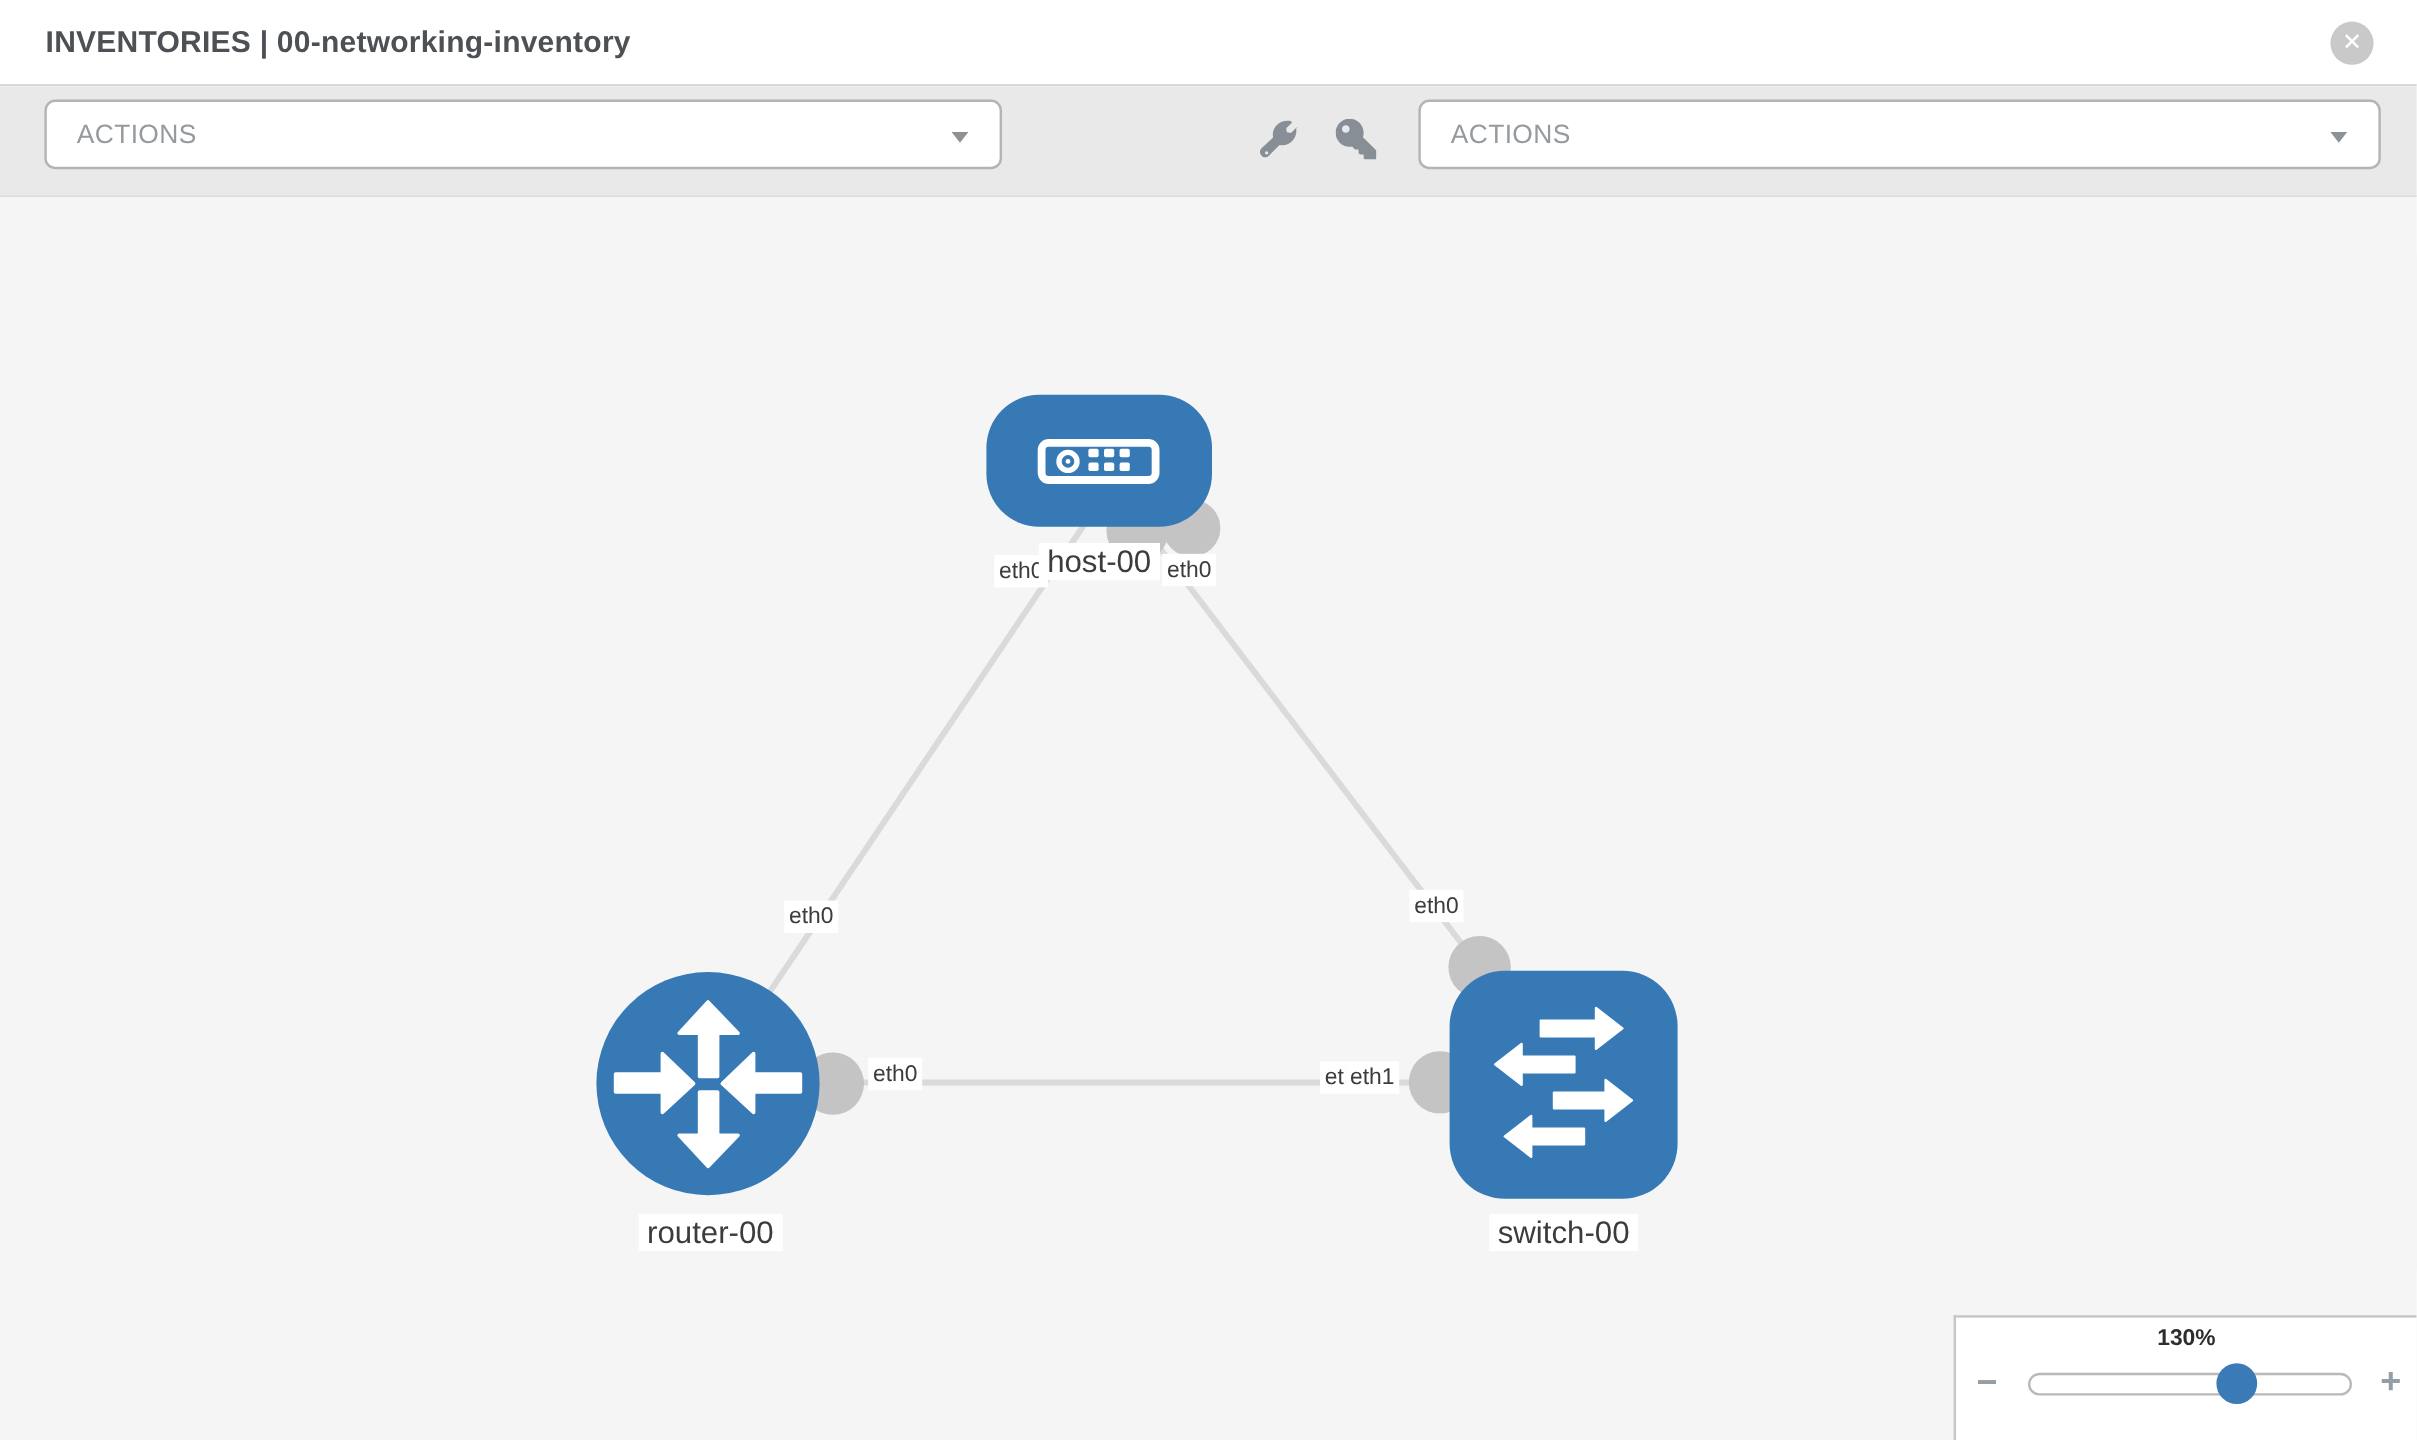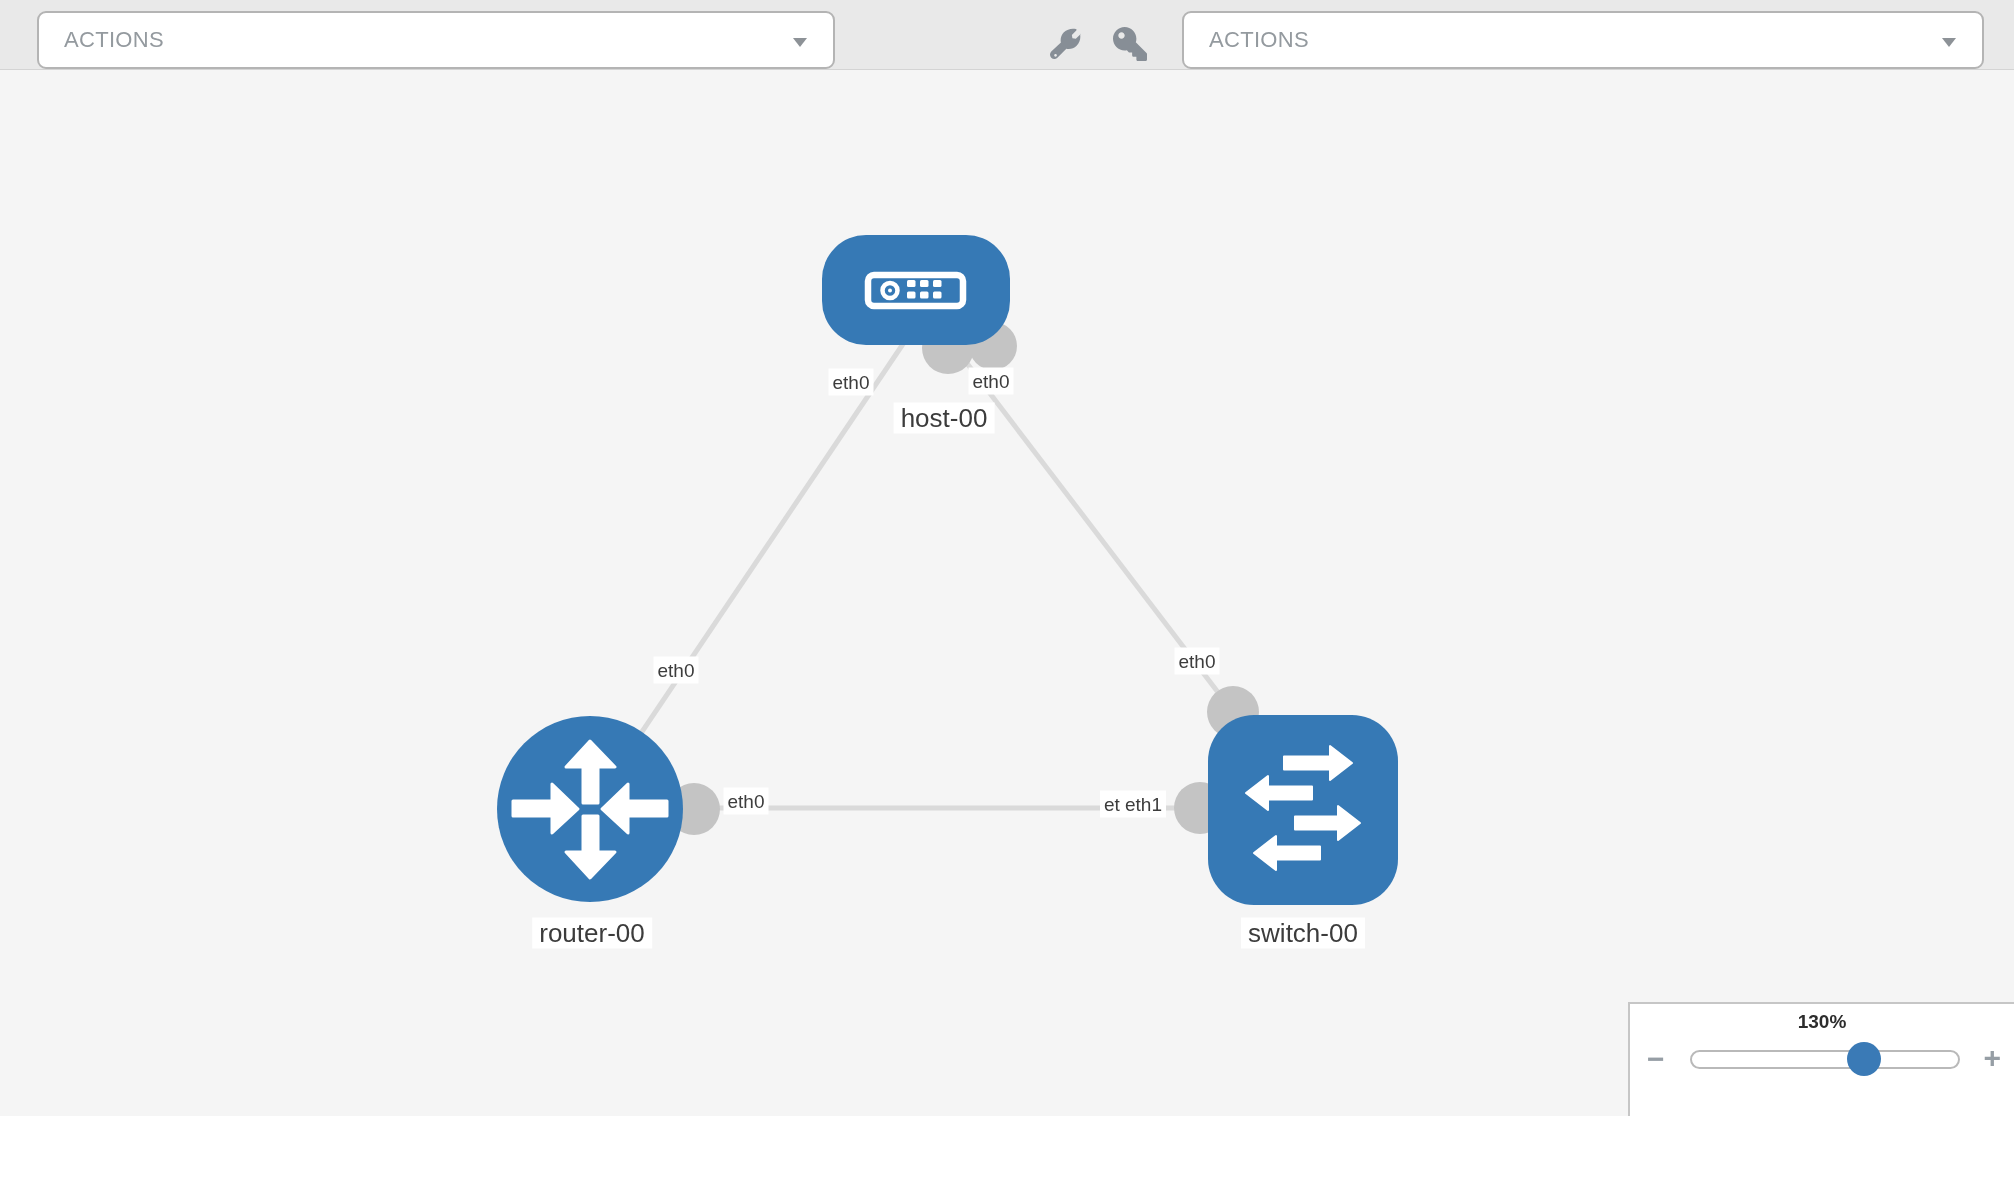--- a/index.html
+++ b/index.html
@@ -9,21 +9,21 @@
 
   
   .header { position:relative; height:72px; background:#fff; border-bottom:2px solid #d8d8d8; }
   .page-title { position:absolute; left:38px; top:0; line-height:70px;
     font-size:25px; font-weight:bold; color:#4d5156; letter-spacing:.2px; }
   .close-btn { position:absolute; left:1942px; top:18px; width:36px; height:36px;
     border-radius:50%; background:#c9c9c9; color:#fff; text-align:center;
     line-height:36px; font-size:20px; font-weight:bold; cursor:pointer; }
 
   
-  .toolbar { position:relative; height:70px; background:#e9e9e9; border-bottom:1px solid #d4d4d4; }
+  .toolbar { position:relative; height:92px; background:#e9e9e9; border-bottom:1px solid #d4d4d4; }
   .select-box { position:absolute; top:11px; height:58px; background:#fff;
     border:2px solid #b4b4b4; border-radius:9px; display:flex; align-items:center; cursor:pointer; }
   .select-box .sel-label { padding-left:25px; font-size:22px; color:#949a9f; letter-spacing:.3px; }
   .caret { position:absolute; right:26px; top:25px; width:0; height:0;
     border-left:7px solid transparent; border-right:7px solid transparent;
     border-top:9px solid #8d9297; }
   .actions-box { left:37px; width:798px; }
   .search-box  { left:1182px; width:802px; }
   .tool-btn { position:absolute; top:24px; width:40px; height:40px; display:flex;
     align-items:center; justify-content:center; cursor:pointer; }
@@ -56,20 +56,26 @@
   .zoom-track { position:absolute; left:60px; top:46px; width:270px; height:19px;
     background:#fff; border:2px solid #b9b9b9; border-radius:11px; cursor:pointer; }
   .zoom-thumb { position:absolute; left:217px; top:38px; width:34px; height:34px;
     border-radius:50%; background:#3a7ab6; cursor:grab; }
 </style>
 </head>
 <body>
 
 <div class="app">
 
+  <div class="header">
+    <div class="page-title">INVENTORIES | 00-networking-inventory</div>
+    <div class="close-btn">
+      <span>✕</span>
+    </div>
+  </div>
 
   <div class="toolbar">
     <div class="select-box actions-box">
       <span class="sel-label">ACTIONS</span>
       <span class="caret"></span>
     </div>
 
     <div class="tool-btn wrench-btn">
       <svg width="32" height="32" viewBox="0 0 512 512">
         <path d="M507.7 109.3c-2.7-10.9-16.2-14.6-24.1-6.7l-70.8 70.8-54.1-9-9-54.1 70.8-70.8c8-8 4.2-21.5-6.7-24.1-65.7-15.4-139.7 2.2-191.9 54.4-44.6 44.6-60.3 107.2-47.4 164L20.3 377c-27.1 27.1-27.1 71 0 98.1s71 27.1 98.1 0l143.2-143.2c56.8 12.9 119.4-2.8 164-47.4 52.2-52.2 69.8-126.2 54.4-191.9zM88.5 459.5c-12.2 0-22-9.8-22-22s9.8-22 22-22 22 9.8 22 22-9.8 22-22 22z"></path>
@@ -147,21 +153,21 @@
     <div class="iface-label" style="left:851px; top:312px;">eth0</div>
     <div class="iface-label" style="left:991px; top:311px;">eth0</div>
     <div class="iface-label" style="left:676px; top:600px;">eth0</div>
     <div class="iface-label" style="left:746px; top:731px;">eth0</div>
     <div class="iface-label" style="left:1197px; top:591px;">eth0</div>
     <div class="iface-overlap" style="left:1100px; top:734px;">
       <span class="rear">eth1</span>
       <span class="front">eth1</span>
     </div>
 
-    <div class="node-label" style="left:944px; top:304px;margin-top:44px;">host-00</div>
+    <div class="node-label" style="left:916px; top:304px;">host-00</div>
     <div class="node-label" style="left:592px; top:863px;">router-00</div>
     <div class="node-label" style="left:1303px; top:863px;">switch-00</div>
 
     <div class="zoom-panel">
       <div class="zoom-level">130%</div>
       <div class="zoom-minus">−</div>
       <div class="zoom-track"></div>
       <div class="zoom-thumb"></div>
       <div class="zoom-plus">+</div>
     </div>

